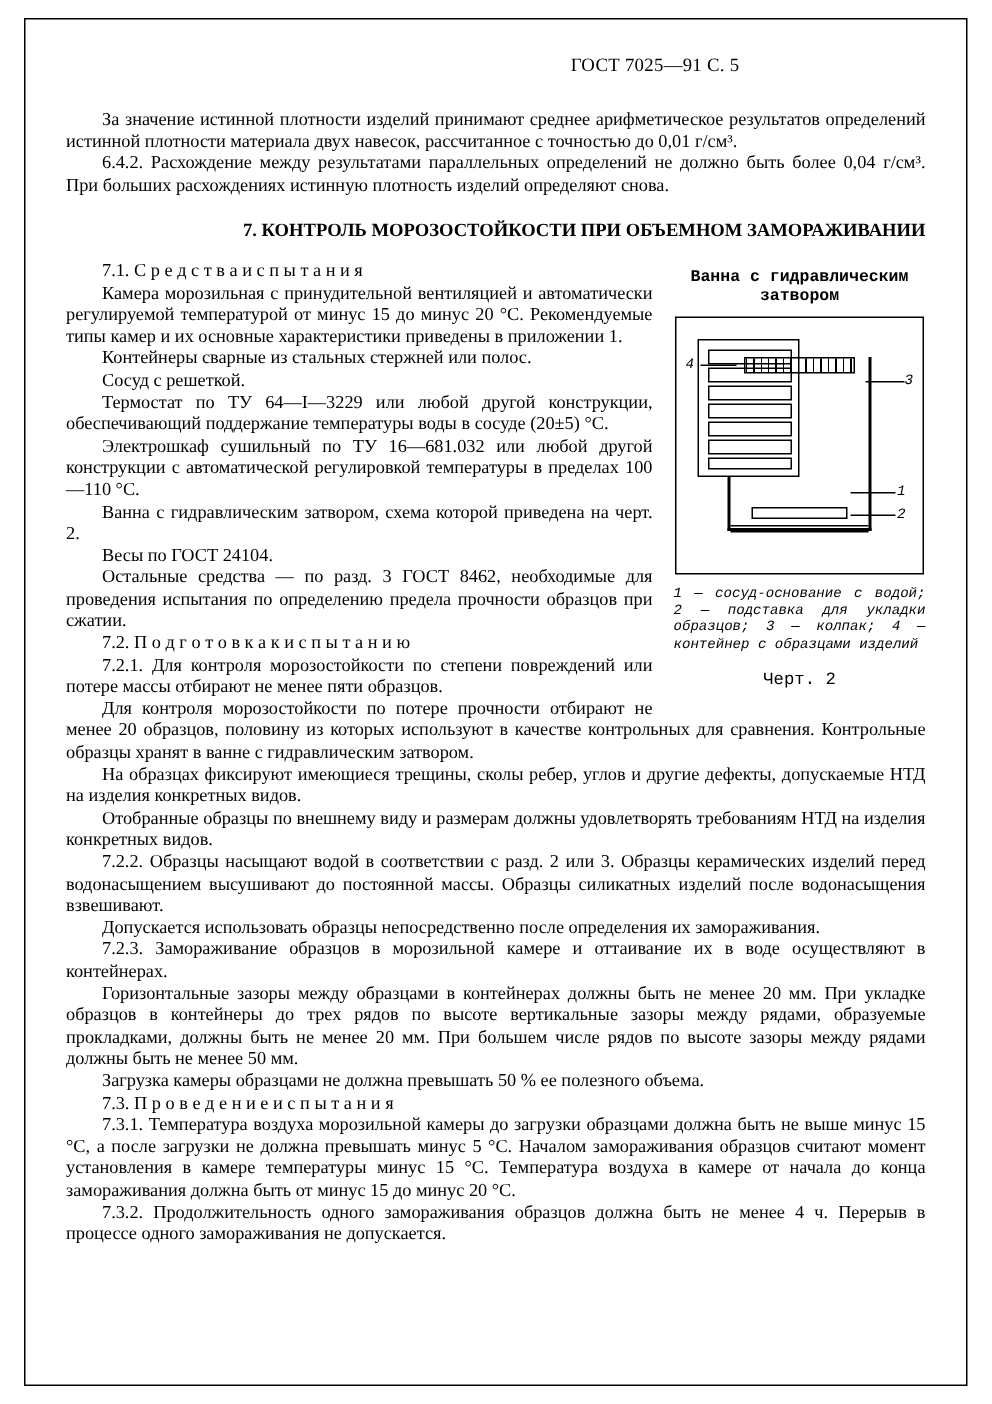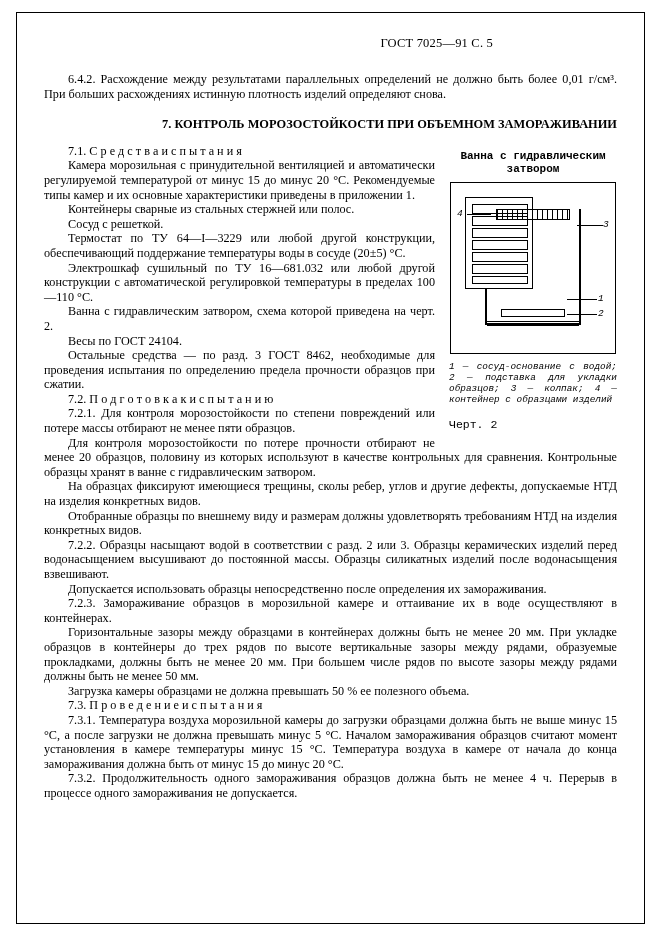--- a/index.html
+++ b/index.html
@@ -82,21 +82,21 @@
     margin: 0 auto;
   }
   .fig-caption {
     font-size: 9.4px;
     line-height: 11.2px;
     text-align: justify;
     margin-top: 7px;
     font-style: italic;
   }
   .fig-num {
-    text-align: left;
+    text-align: center;
     font-size: 11.5px;
     margin-top: 12px;
   }
   
   .vessel {
     position: absolute;
     left: 34px;
     top: 26px;
     width: 96px;
     height: 116px;
@@ -160,21 +160,22 @@
 </head>
 <body>
 
 <div class="page">
   <div class="page-border"></div>
 
   <div class="header">ГОСТ 7025—91 С. 5</div>
 
   <div class="content">
 
-    <p>6.4.2. Расхождение между результатами параллельных определений не должно быть более 0,01 г/см³. При больших расхождениях истинную плотность изделий определяют снова.</p>
+    <p>За значение истинной плотности изделий принимают среднее арифметическое результатов определений истинной плотности материала двух навесок, рассчитанное с точностью до 0,01 г/см³.</p>
+    <p>6.4.2. Расхождение между результатами параллельных определений не должно быть более 0,04 г/см³. При больших расхождениях истинную плотность изделий определяют снова.</p>
 
     <div class="sect-title">7. КОНТРОЛЬ МОРОЗОСТОЙКОСТИ ПРИ ОБЪЕМНОМ ЗАМОРАЖИВАНИИ</div>
 
     <div class="wrap-figure">
       <div class="fig-title">Ванна с гидравлическим затвором</div>
       <div class="fig-box">
 
         <div class="vessel"></div>
 
         <div class="inner-vessel">

